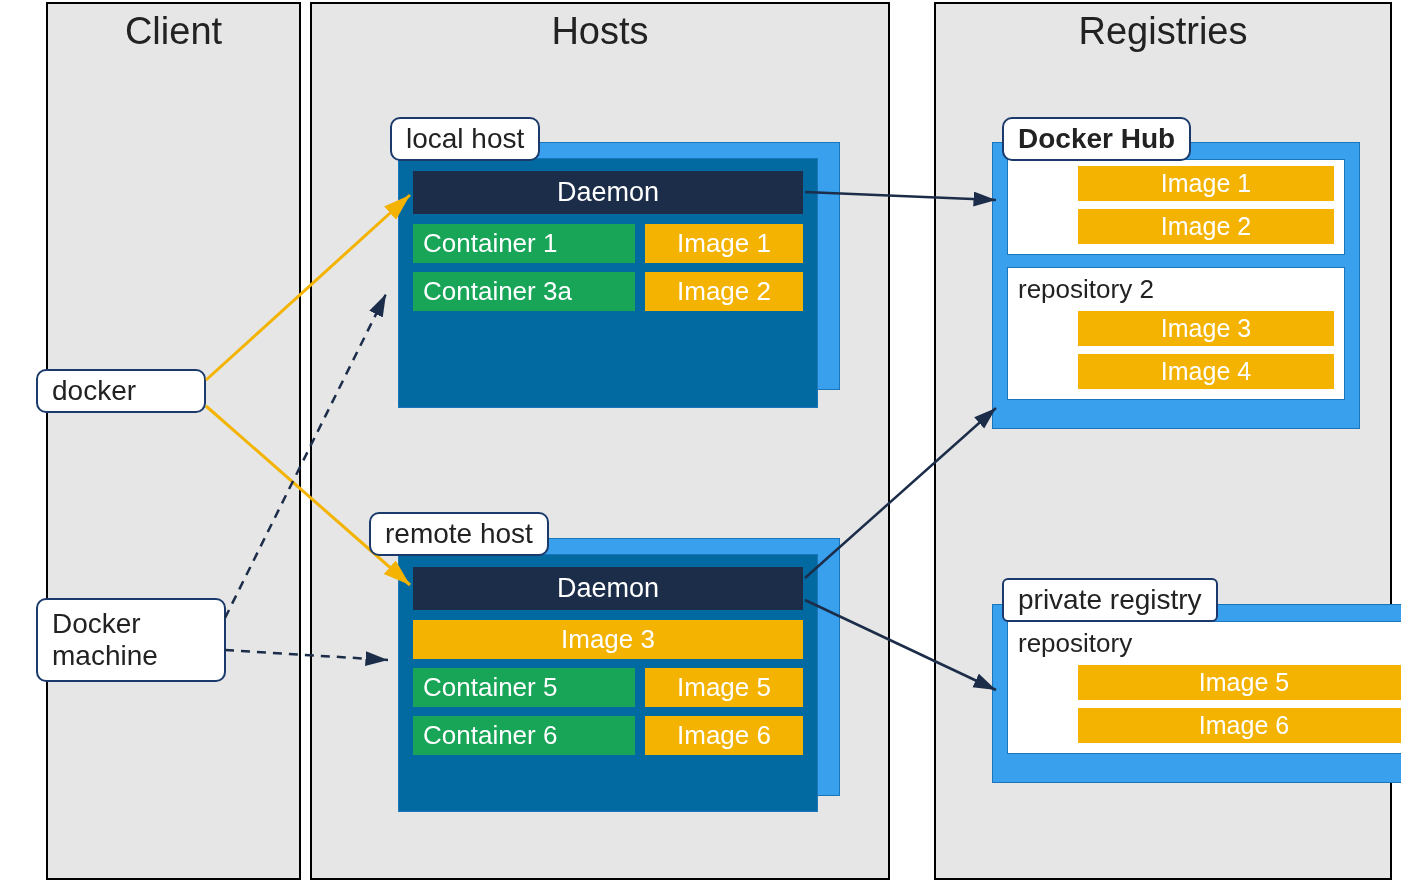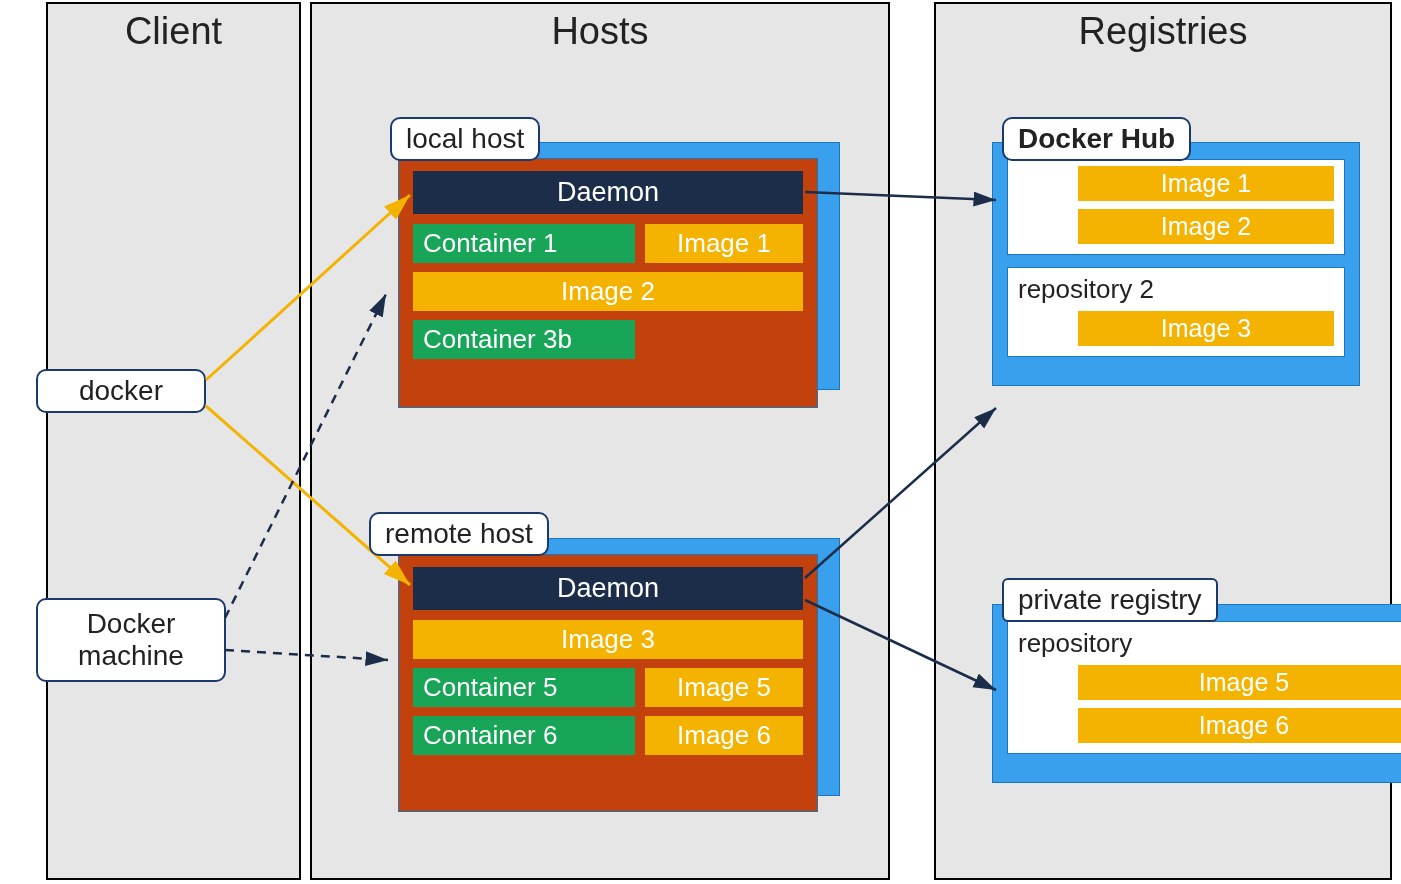--- a/index.html
+++ b/index.html
@@ -22,32 +22,32 @@
     color: #222;
   }
   .chip {
     background: #fff;
     border: 2px solid #1b3a6b;
     border-radius: 10px;
     font-size: 28px;
     color: #222;
     padding: 4px 14px;
     display: inline-block;
-    text-align: center;
+    text-align: left;
   }
   .chip-abs { position: absolute; }
   .host-stack { position: absolute; }
   .host-shadow {
     position: absolute;
     background: #39a0ed;
     border: 1px solid #1b75bb;
   }
   .host-front {
     position: absolute;
-    background: #c2410c;
+    background: #0369a1;
     border: 1px solid #1b75bb;
     padding: 12px 14px 14px 14px;
   }
   .daemon {
     background: #1c2d4a;
     color: #fff;
     font-size: 27px;
     text-align: center;
     padding: 6px 0;
     margin-bottom: 10px;
@@ -121,24 +121,22 @@
 <div class="chip chip-abs host-label" style="left:390px; top:117px;">local host</div>
 <div class="host-stack" style="left:398px; top:142px; width:443px; height:266px;">
   <div class="host-shadow" style="left:22px; top:0; width:420px; height:248px;"></div>
   <div class="host-front" style="left:0; top:16px; width:420px; height:250px;">
     <div class="daemon">Daemon</div>
     <div class="row">
       <div class="container-box">Container  1</div>
       <div class="image-box">Image 1</div>
     </div>
     <div class="row">
+      <div class="container-box">Container 3a</div>
       <div class="image-box">Image 2</div>
-    </div>
-    <div class="row">
-      <div class="container-box">Container 3b</div>
     </div>
   </div>
 </div>
 
 <div class="chip chip-abs host-label" style="left:369px; top:512px;">remote host</div>
 <div class="host-stack" style="left:398px; top:538px; width:443px; height:280px;">
   <div class="host-shadow" style="left:22px; top:0; width:420px; height:258px;"></div>
   <div class="host-front" style="left:0; top:16px; width:420px; height:258px;">
     <div class="daemon">Daemon</div>
     <div class="row">
@@ -161,20 +159,21 @@
 
 <div class="chip chip-abs host-label" style="left:1002px; top:117px;font-weight:bold;">Docker Hub</div>
 <div class="reg-box" style="left:992px; top:142px; width:368px;">
   <div class="repo">
     <div class="repo-img">Image 1</div>
     <div class="repo-img">Image 2</div>
   </div>
   <div class="repo">
     <div class="repo-title">repository 2</div>
     <div class="repo-img">Image 3</div>
+    <div class="repo-img">Image 4</div>
   </div>
 </div>
 
 <div class="chip chip-abs host-label" style="left:1002px; top:578px;border-radius:6px;">private registry</div>
 <div class="reg-box" style="left:992px; top:604px; width:444px;">
   <div class="repo">
     <div class="repo-title">repository</div>
     <div class="repo-img">Image 5</div>
     <div class="repo-img">Image 6</div>
   </div>

